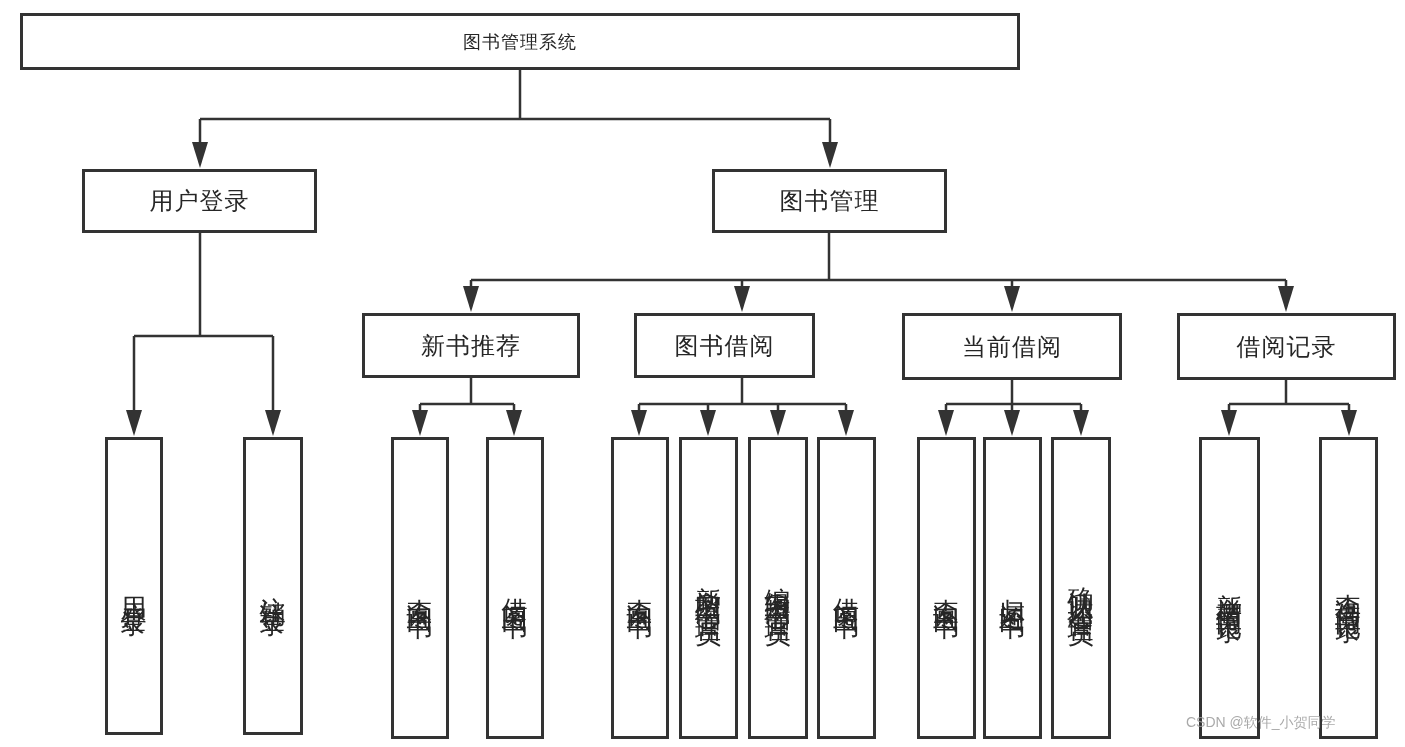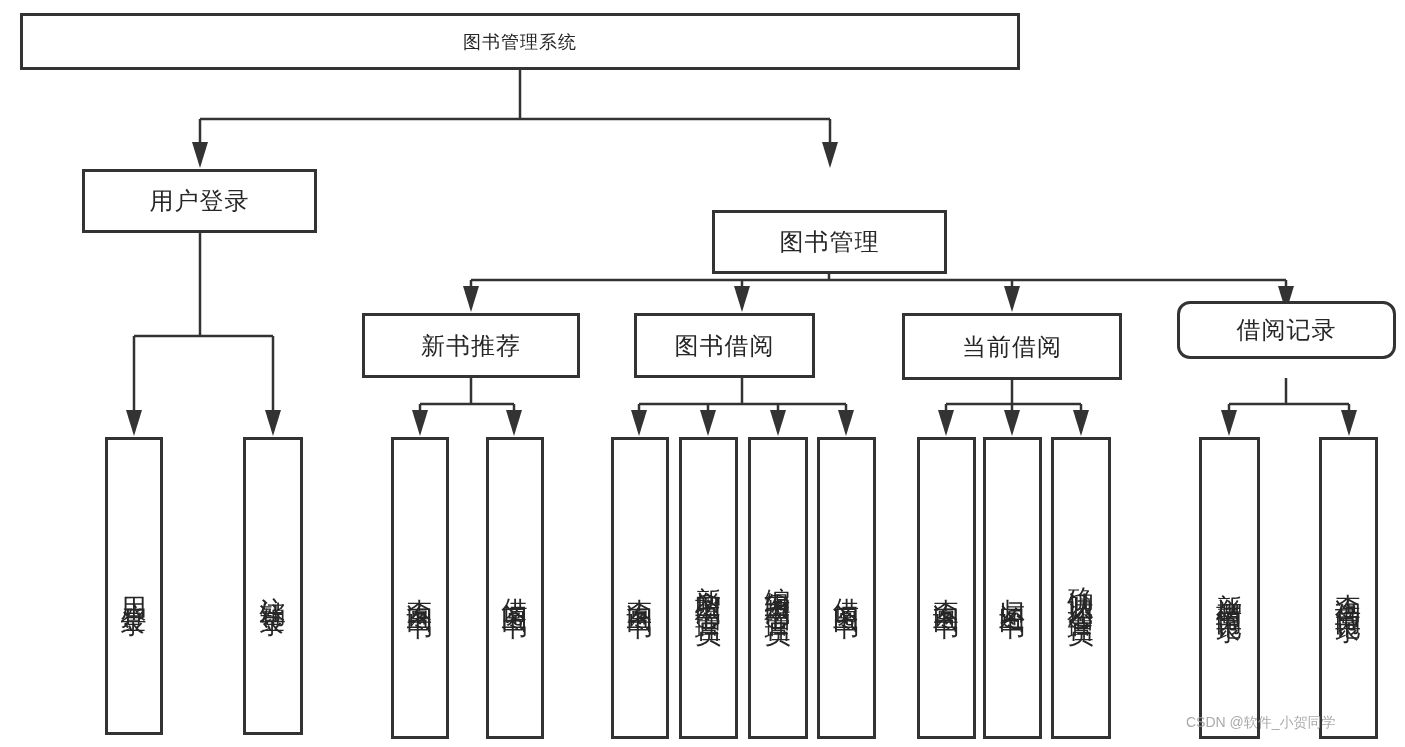--- a/index.html
+++ b/index.html
@@ -110,34 +110,34 @@
     </g>
   </svg>
 
   <div class="node root" style="left:20px;top:13px;width:1000px;height:57px;">
     <span>图书管理系统</span>
   </div>
 
   <div class="node branch" style="left:82px;top:169px;width:235px;height:64px;">
     <span>用户登录</span>
   </div>
-  <div class="node branch" style="left:712px;top:169px;width:235px;height:64px;margin-top:41px;">
+  <div class="node branch" style="left:712px;top:169px;width:235px;height:64px;">
     <span>图书管理</span>
   </div>
 
   <div class="node group" style="left:362px;top:313px;width:218px;height:65px;">
     <span>新书推荐</span>
   </div>
   <div class="node group" style="left:634px;top:313px;width:181px;height:65px;align-items:center;">
     <span>图书借阅</span>
   </div>
   <div class="node group" style="left:902px;top:313px;width:220px;height:67px;">
     <span>当前借阅</span>
   </div>
-  <div class="node group" style="left:1177px;top:301px;width:219px;height:58px;border-radius:13px;">
+  <div class="node group" style="left:1177px;top:313px;width:219px;height:67px;">
     <span>借阅记录</span>
   </div>
 
   <div class="node leaf" style="left:105px;top:437px;width:58px;height:298px;">
     <span>用户登录</span>
   </div>
   <div class="node leaf" style="left:243px;top:437px;width:60px;height:298px;">
     <span>注销登录</span>
   </div>
 

